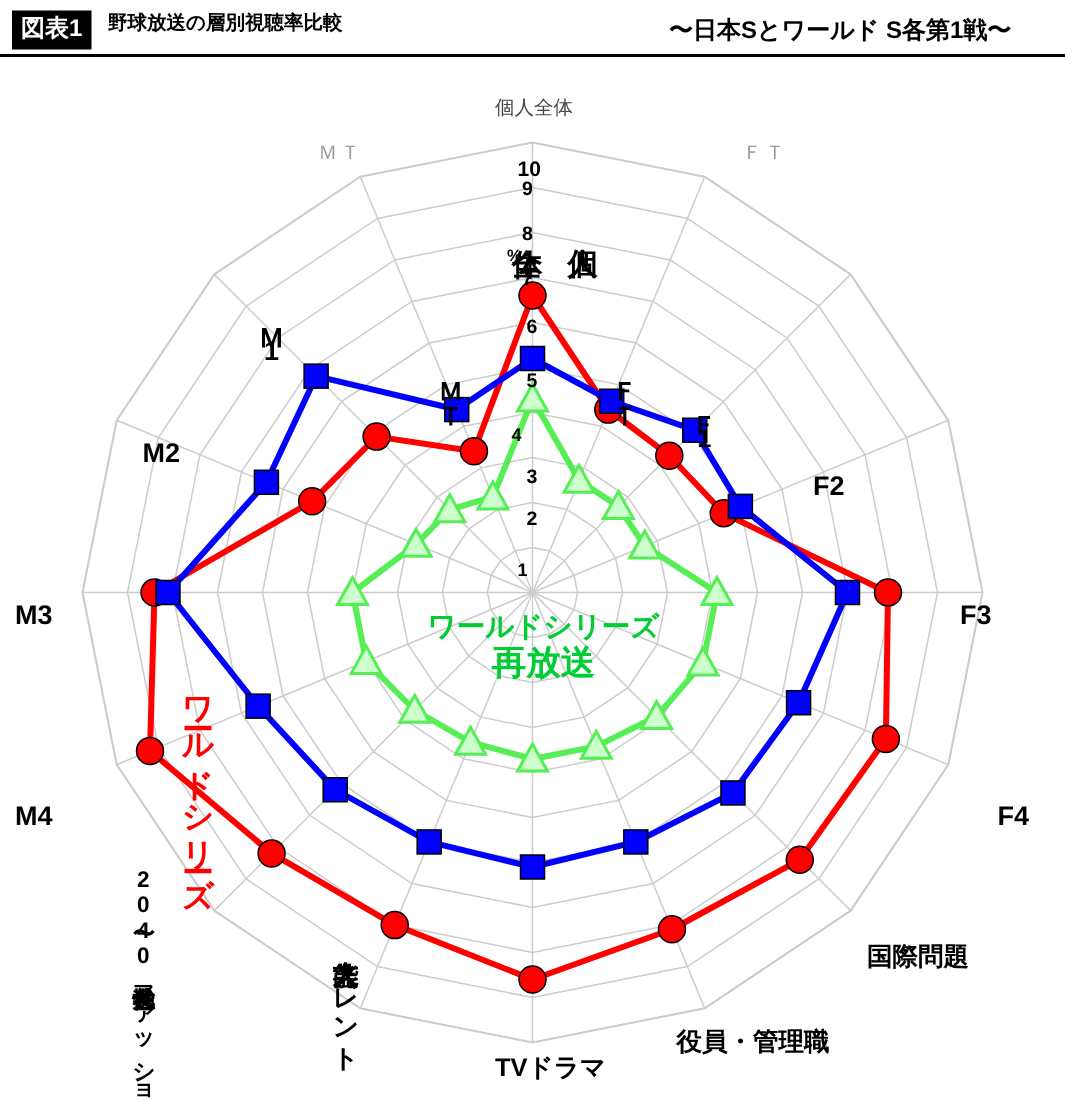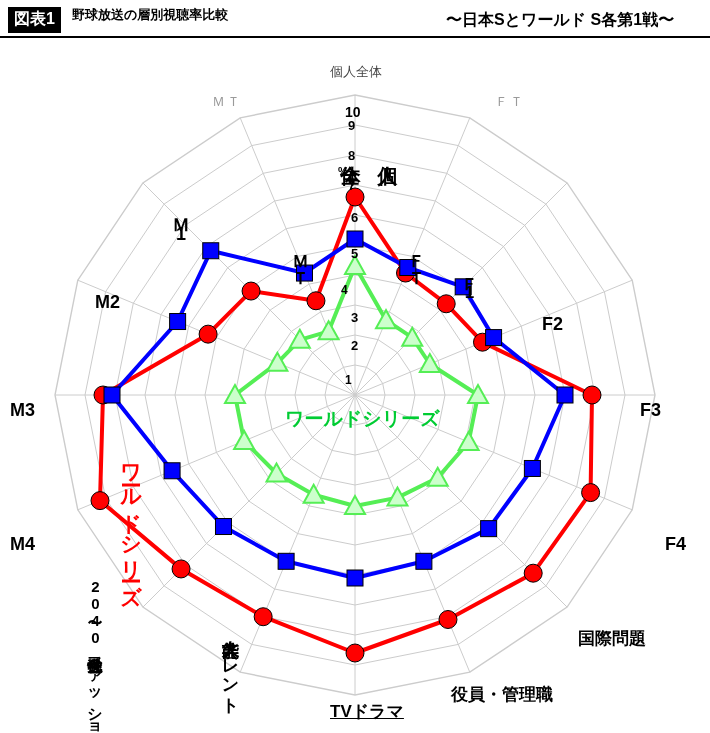--- a/index.html
+++ b/index.html
@@ -144,27 +144,28 @@
   <div class="axlabel vert" style="left:292px;top:205px;font-size:17px;">ＭＴ</div>
   <div class="axlabel vert" style="left:408px;top:205px;font-size:17px;">ＦＴ</div>
 
   <div class="axlabel vert" style="left:461px;top:228px;font-size:17px;">Ｆ1</div>
   <div class="axlabel" style="left:542px;top:277px;font-size:18px;">F2</div>
   <div class="axlabel" style="left:640px;top:363px;font-size:18px;">F3</div>
   <div class="axlabel" style="left:665px;top:497px;font-size:18px;">F4</div>
 
   <div class="axlabel" style="left:578px;top:593px;font-size:17px;font-family:Liberation Mono, monospace;">国際問題</div>
   <div class="axlabel" style="left:451px;top:648px;font-size:17px;">役員・管理職</div>
-  <div class="axlabel" style="left:330px;top:665px;font-size:17px;text-decoration:underline;">TVドラマ</div>
+  <div class="axlabel" style="left:330px;top:665px;font-size:17px;">TVドラマ</div>
 
   <div class="axlabel vert" style="left:222px;top:590px;font-size:17px;">芸能人タレント</div>
   <div class="axlabel vert" style="left:88px;top:540px;font-size:15px;">20〜40代独身女性ファッション</div>
 
   <div class="axlabel" style="left:10px;top:497px;font-size:18px;">M4</div>
   <div class="axlabel" style="left:10px;top:363px;font-size:18px;">M3</div>
   <div class="axlabel" style="left:95px;top:255px;font-size:18px;">M2</div>
   <div class="axlabel vert" style="left:172px;top:168px;font-size:18px;">Ｍ1</div>
 
   <div class="serieslabel vert" id="lab-world">ワールドシリーズ</div>
   <div class="serieslabel" id="lab-rerun">
     <div>ワールドシリーズ</div>
+    <div style="font-size:23px;">再放送</div>
   </div>
 </div>
 
 </body></html>

